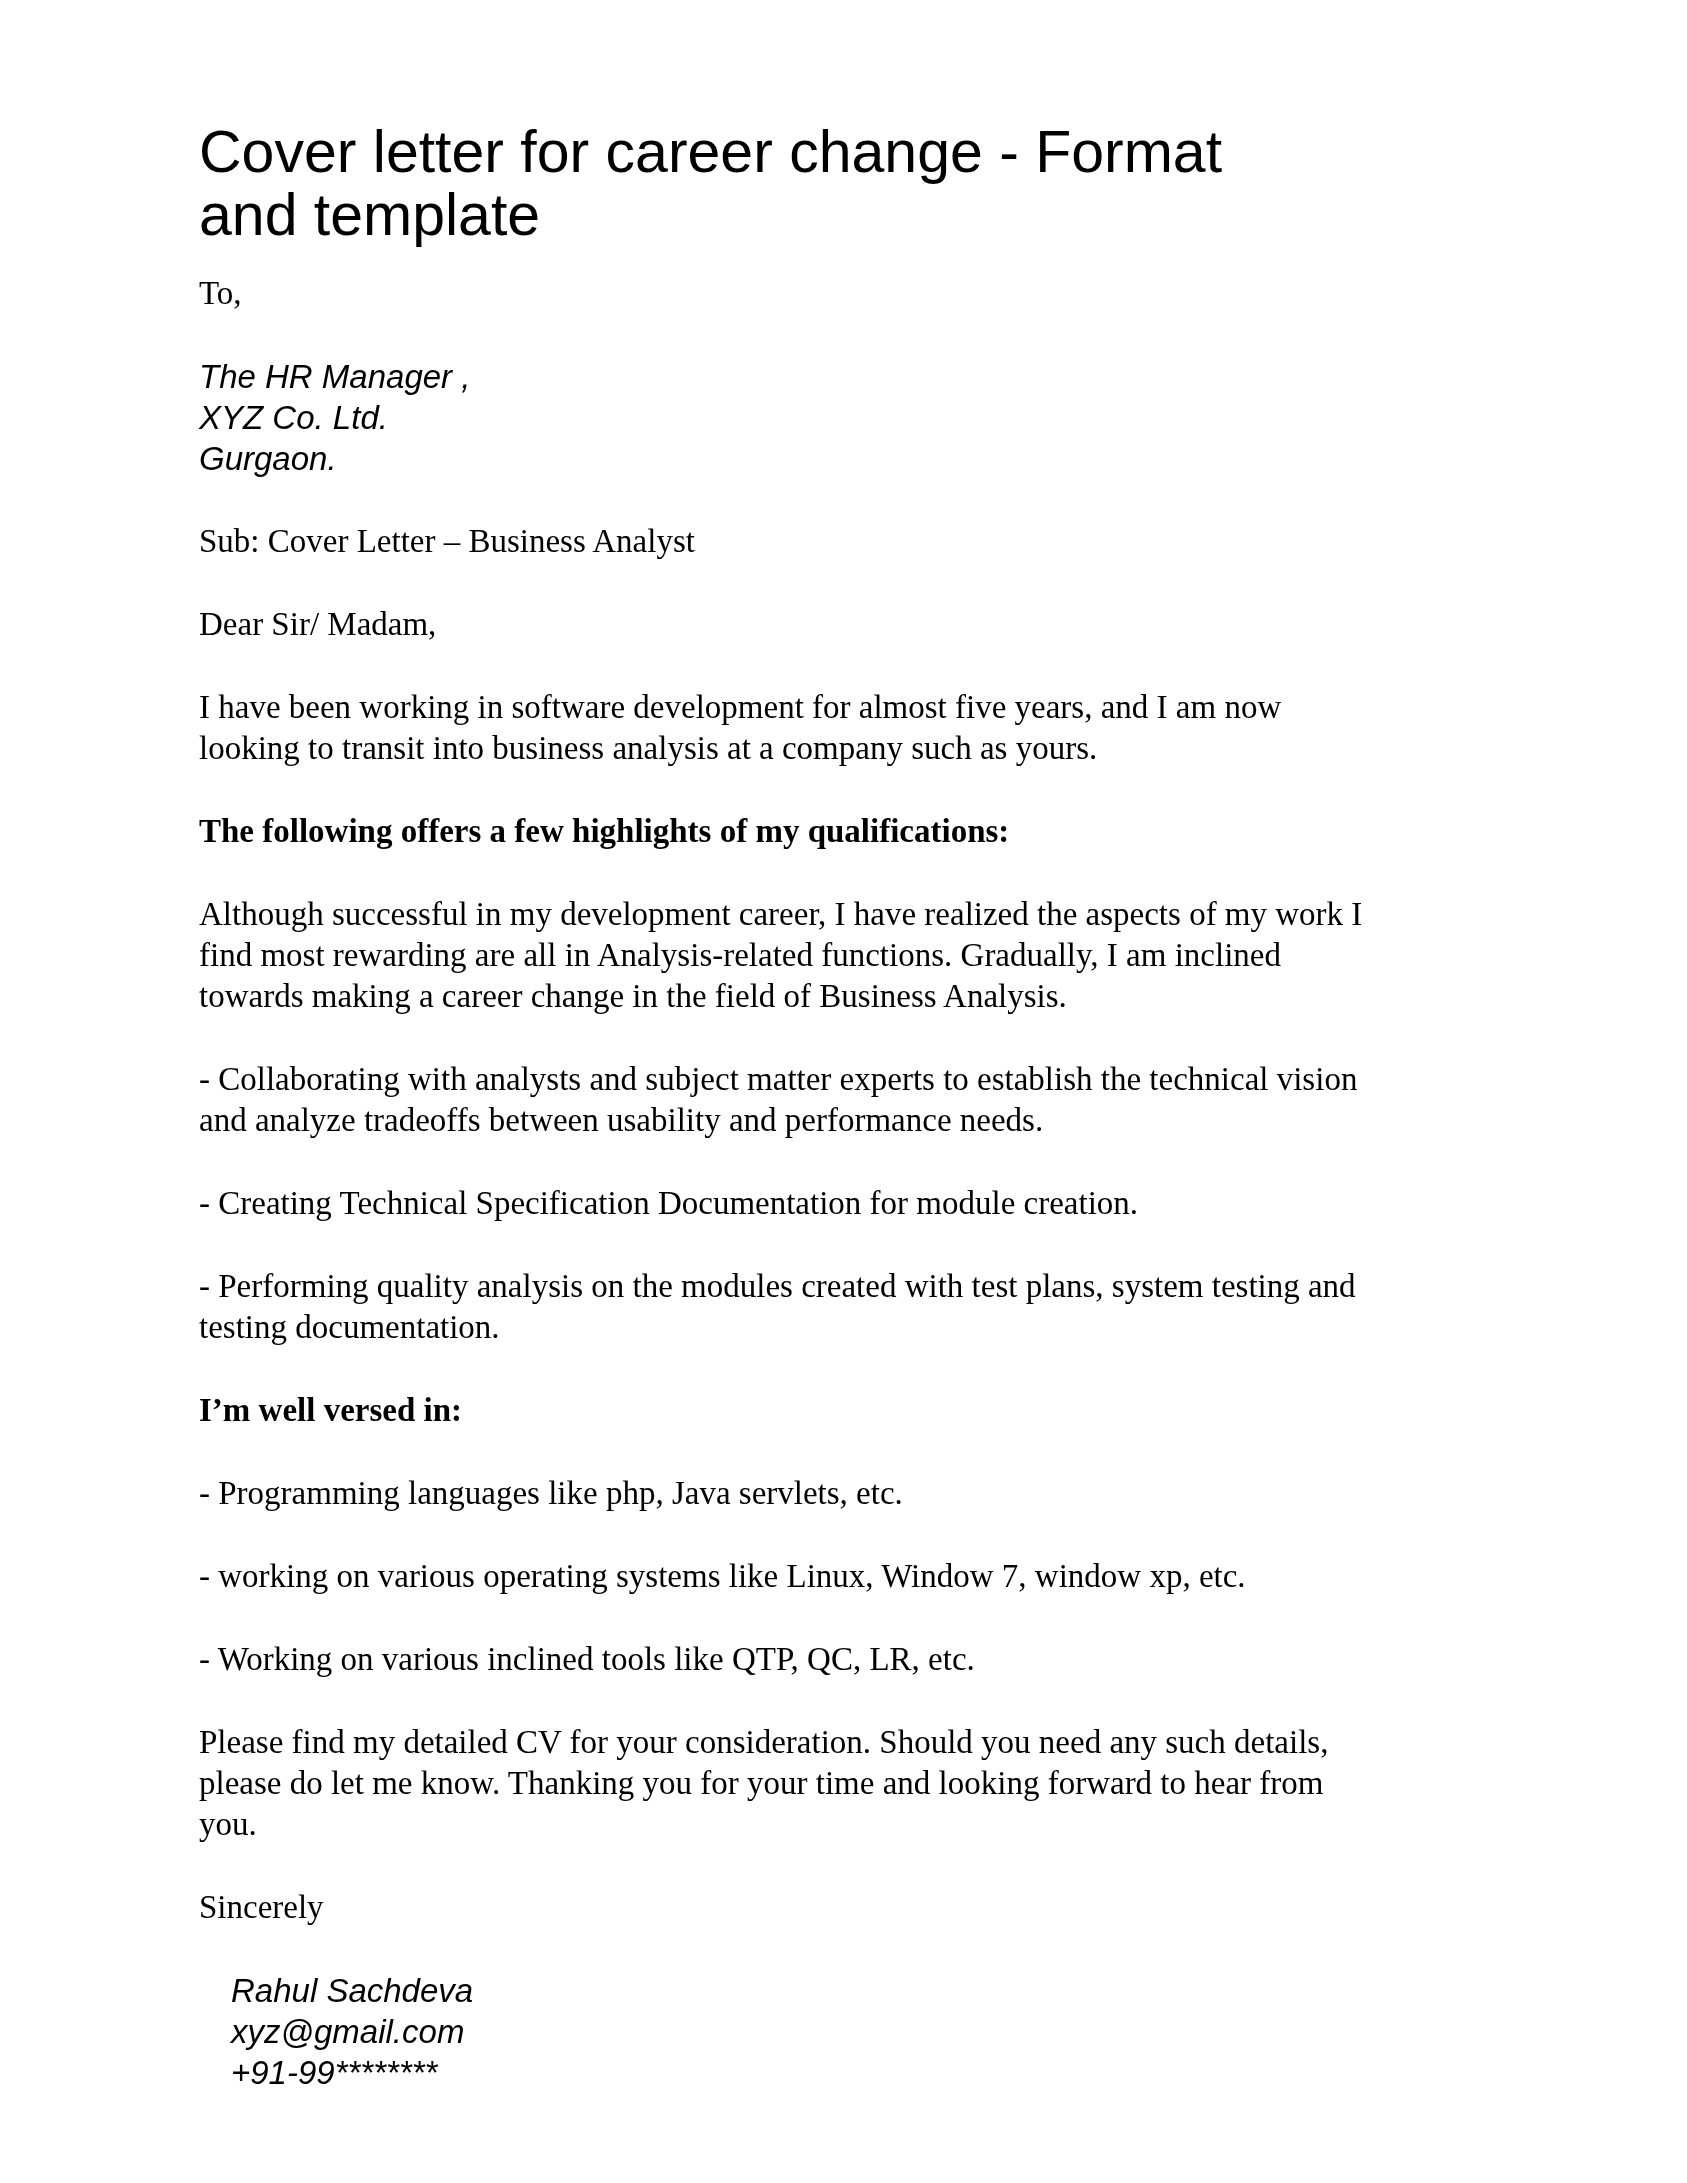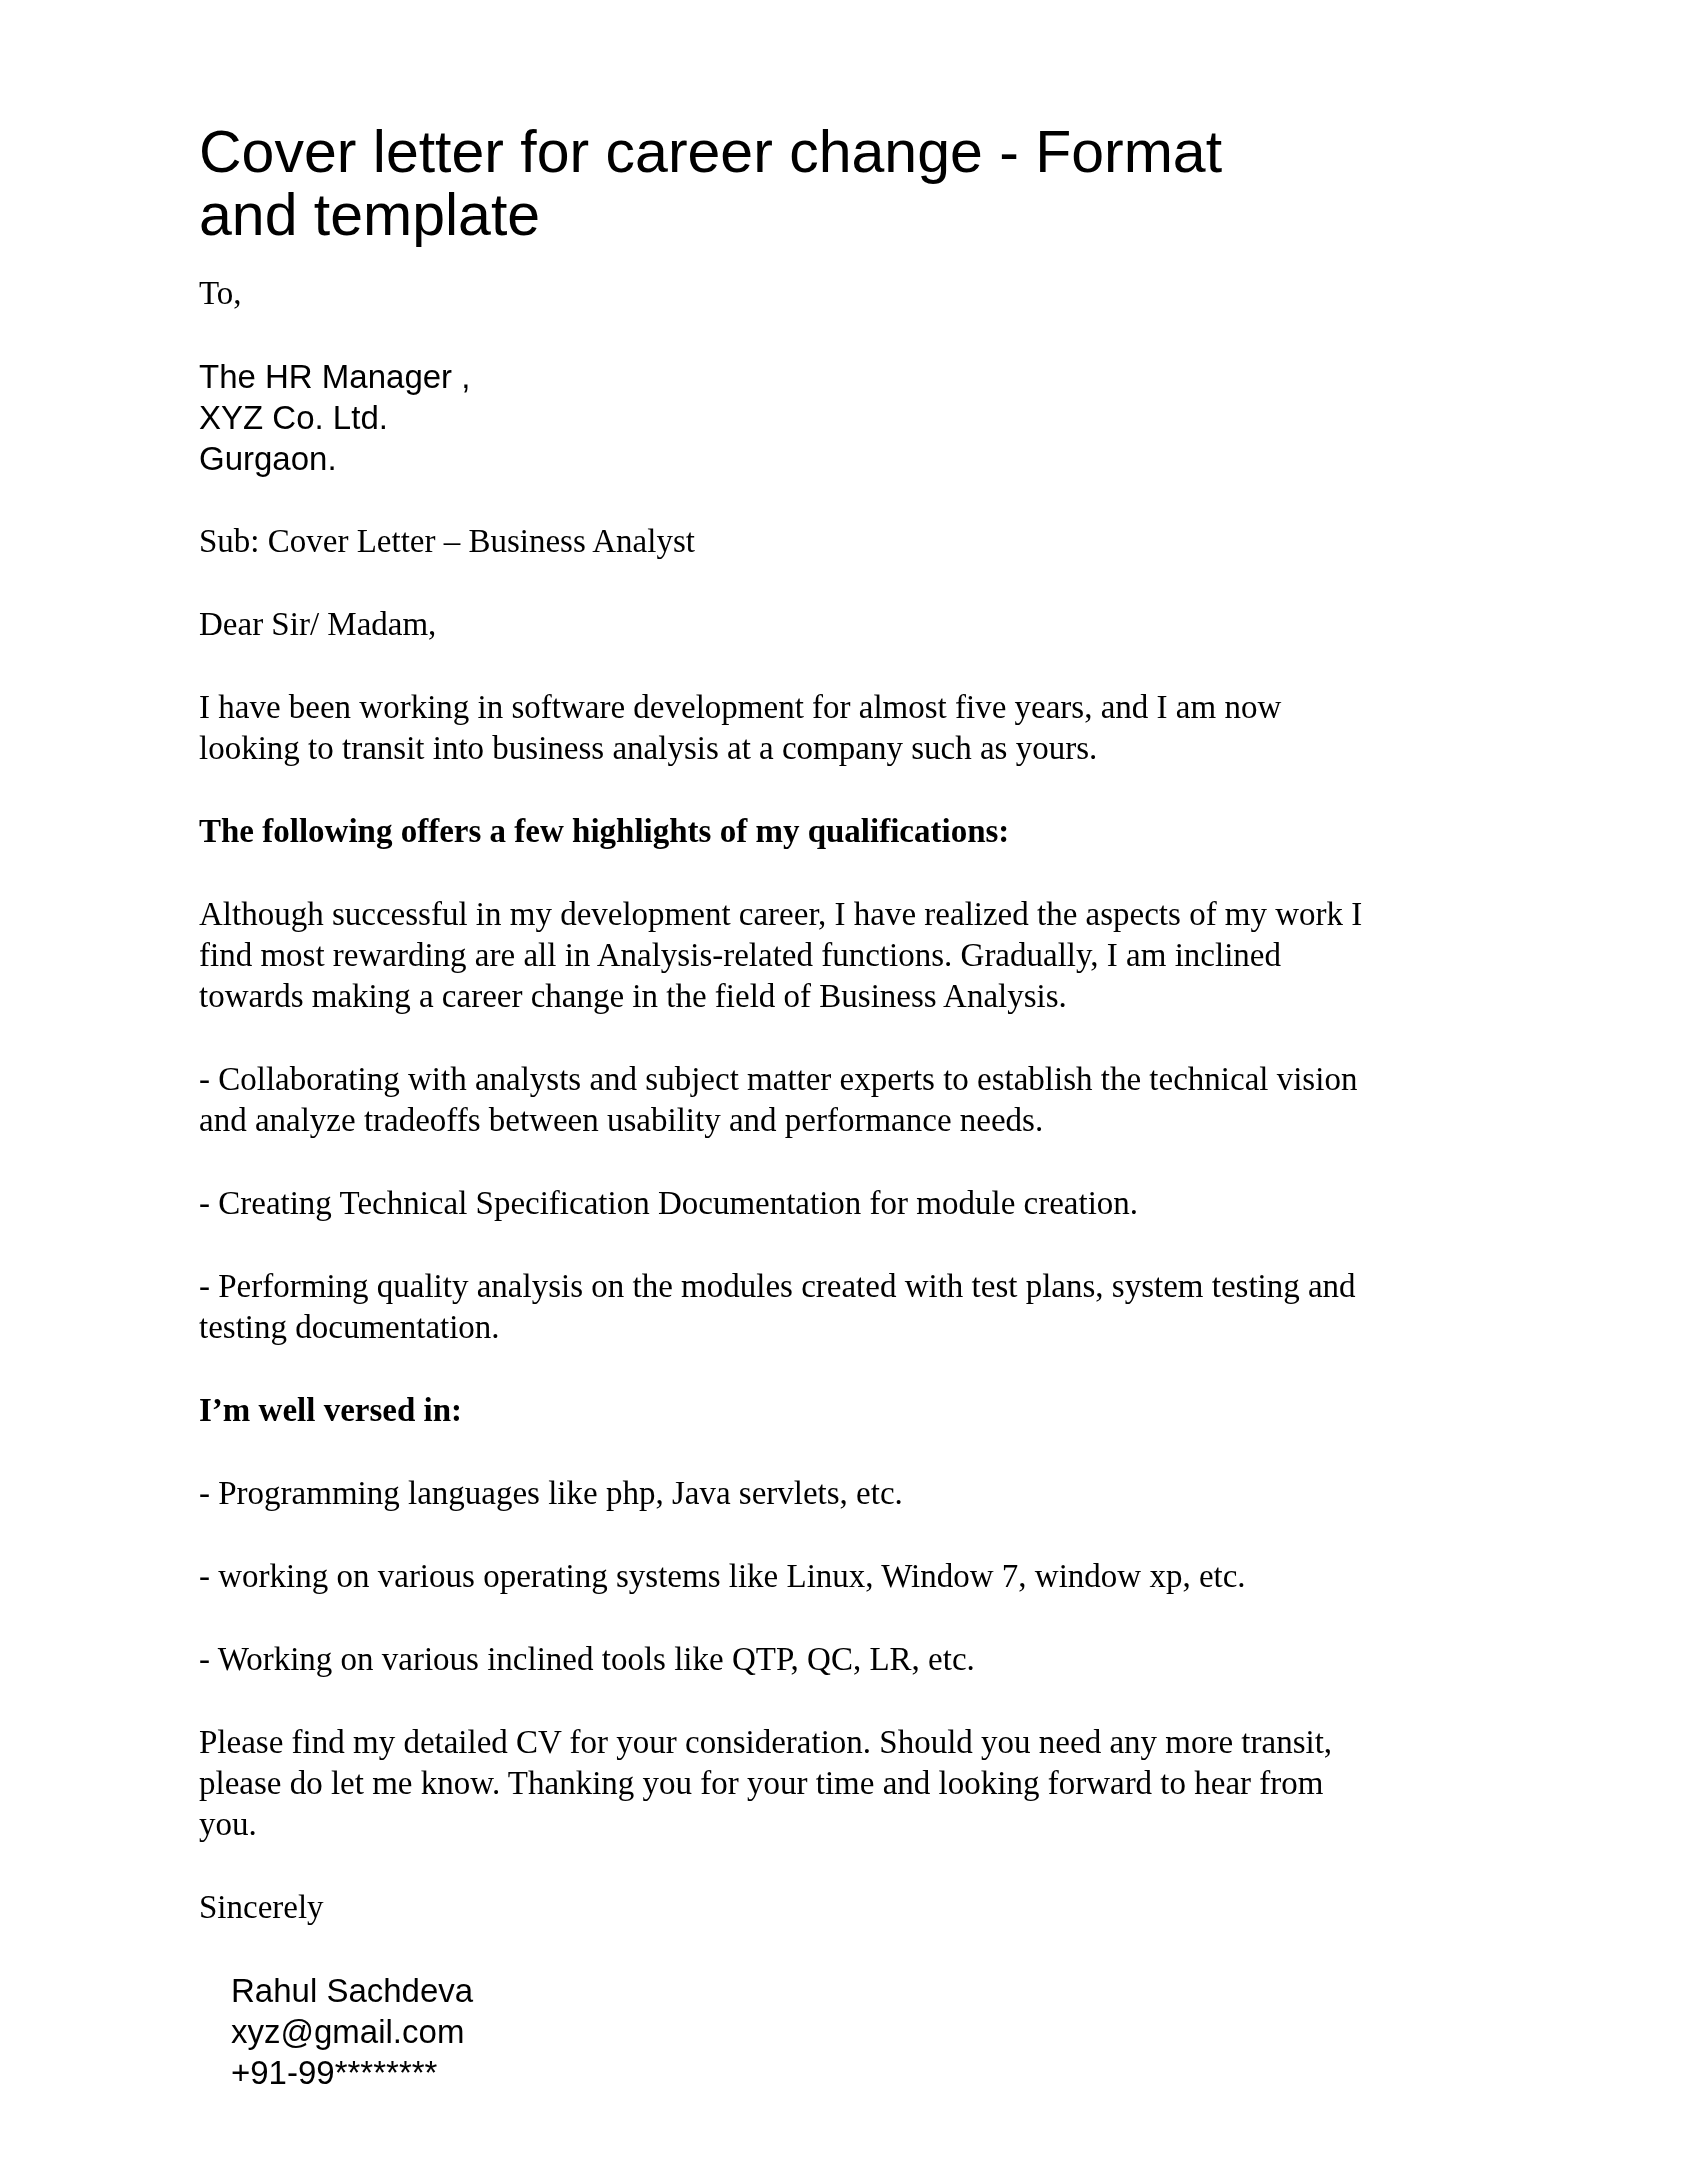--- a/index.html
+++ b/index.html
@@ -35,20 +35,21 @@
     font-weight: 400;
     margin: 0 0 42px 0;
     white-space: pre; 
     font-family: Liberation Serif, serif;
   }
   .para.bold {
     font-weight: 700;
   }
   .line-block {
     margin: 0 0 42px 0;
+    font-style: italic;
   }
   .line-block > div {
     font-size: 33px;
     line-height: 41px;
     font-weight: 400;
     white-space: pre;
   }
   .line-block.last {
     margin-bottom: 0;
     margin-left: 32px;
@@ -91,21 +92,21 @@
 testing documentation.</p>
 
   <p class="para bold">I’m well versed in:</p>
 
   <p class="para">- Programming languages like php, Java servlets, etc.</p>
 
   <p class="para">- working on various operating systems like Linux, Window 7, window xp, etc.</p>
 
   <p class="para">- Working on various inclined tools like QTP, QC, LR, etc.</p>
 
-  <p class="para">Please find my detailed CV for your consideration. Should you need any more transit,
+  <p class="para">Please find my detailed CV for your consideration. Should you need any such details,
 please do let me know. Thanking you for your time and looking forward to hear from
 you.</p>
 
   <p class="para">Sincerely</p>
 
   <div class="line-block last">
     <div>Rahul Sachdeva</div>
     <div>xyz@gmail.com</div>
     <div>+91-99********</div>
   </div>

